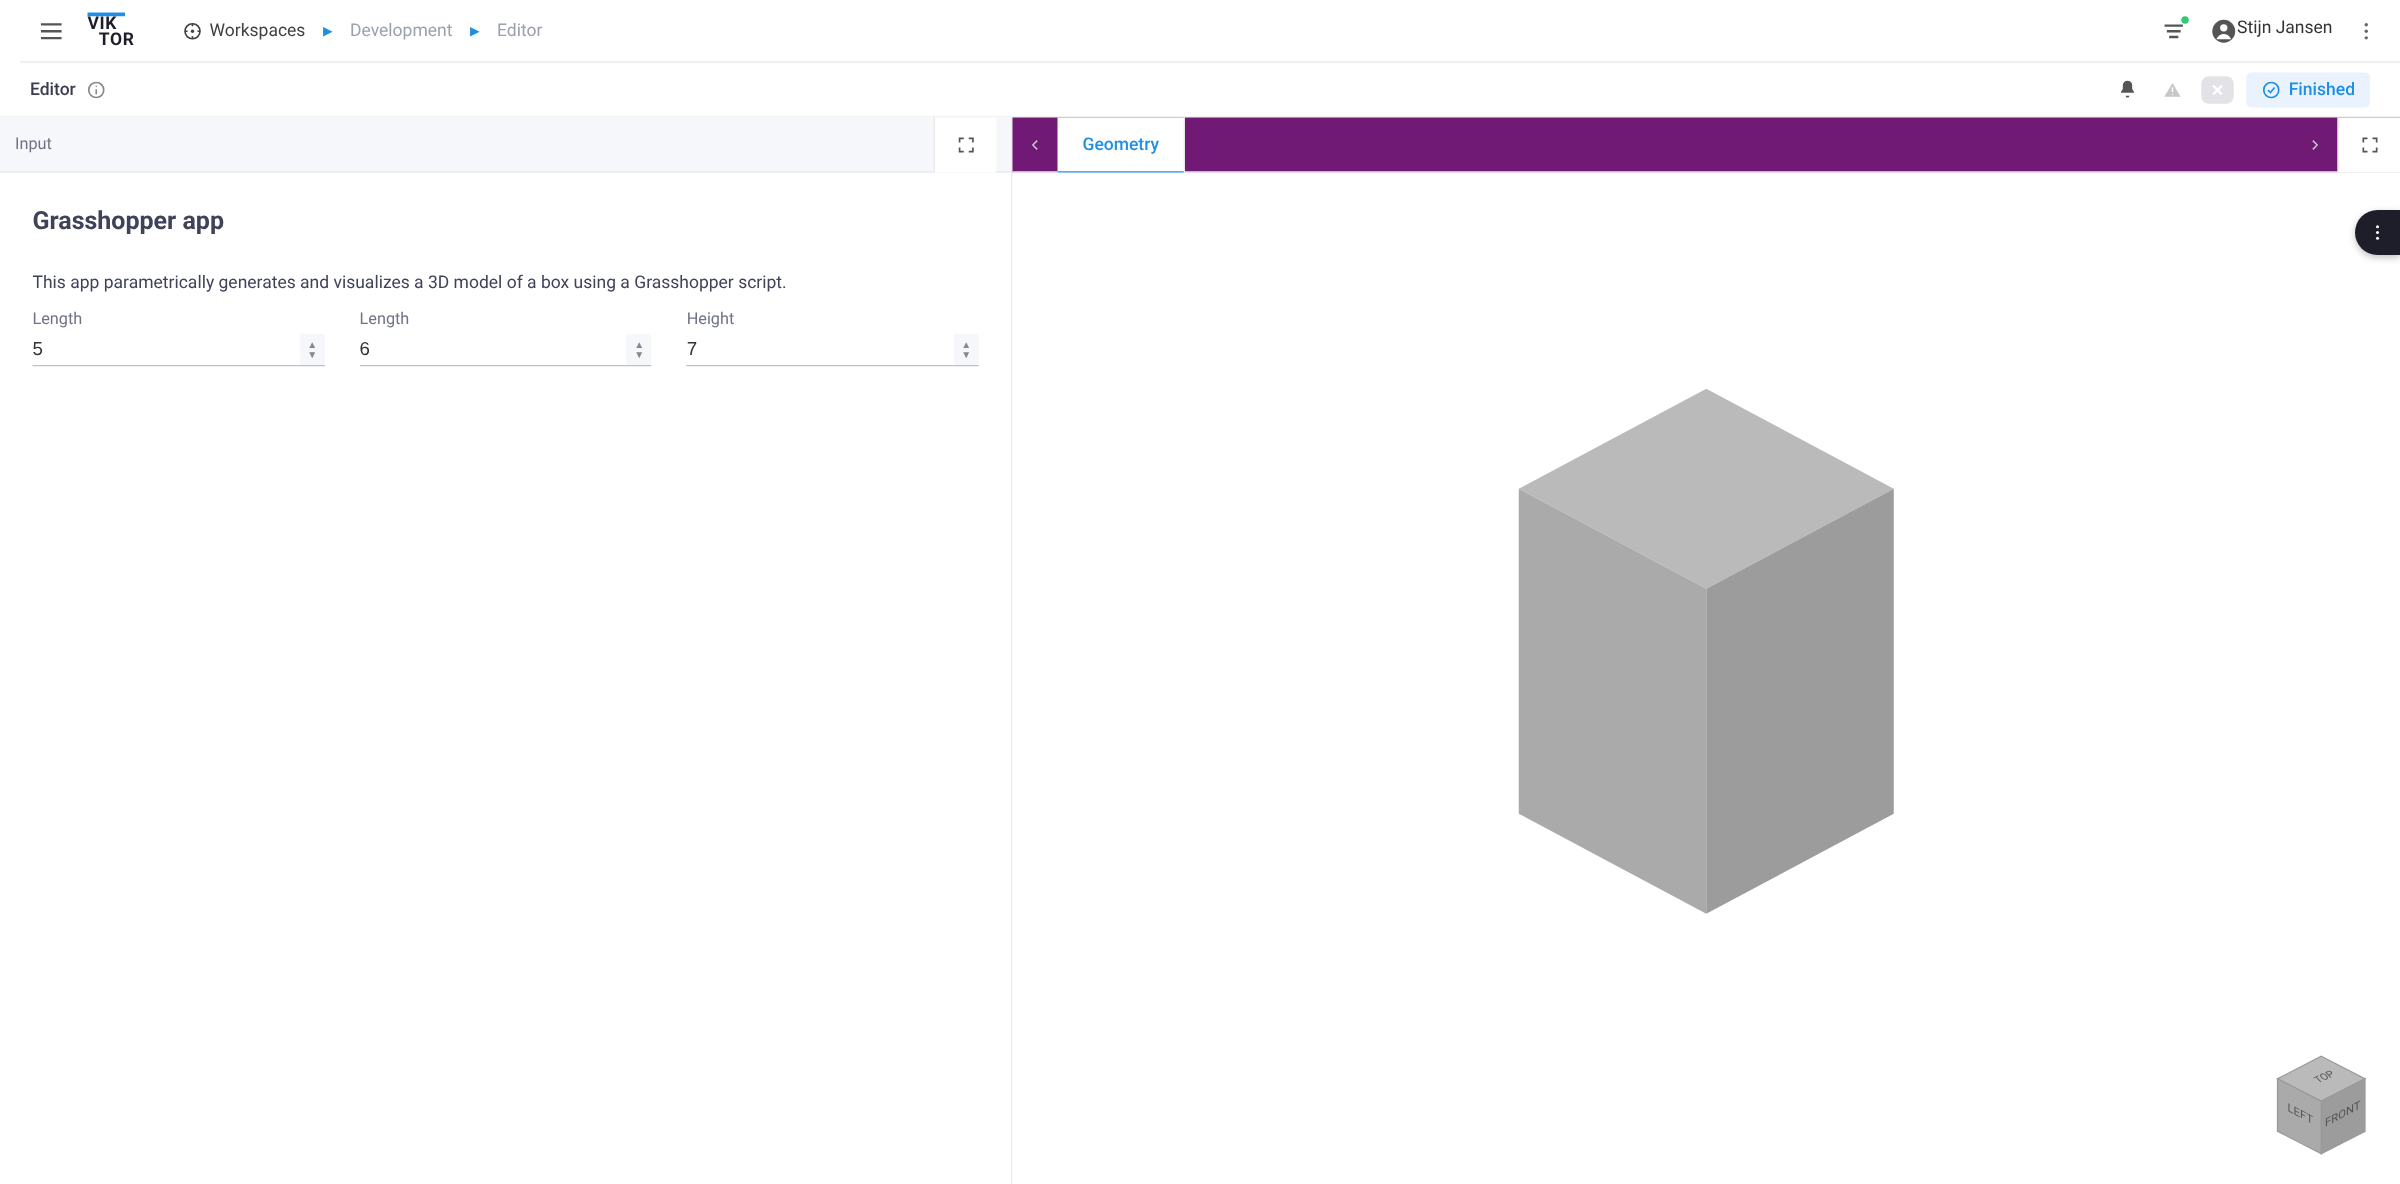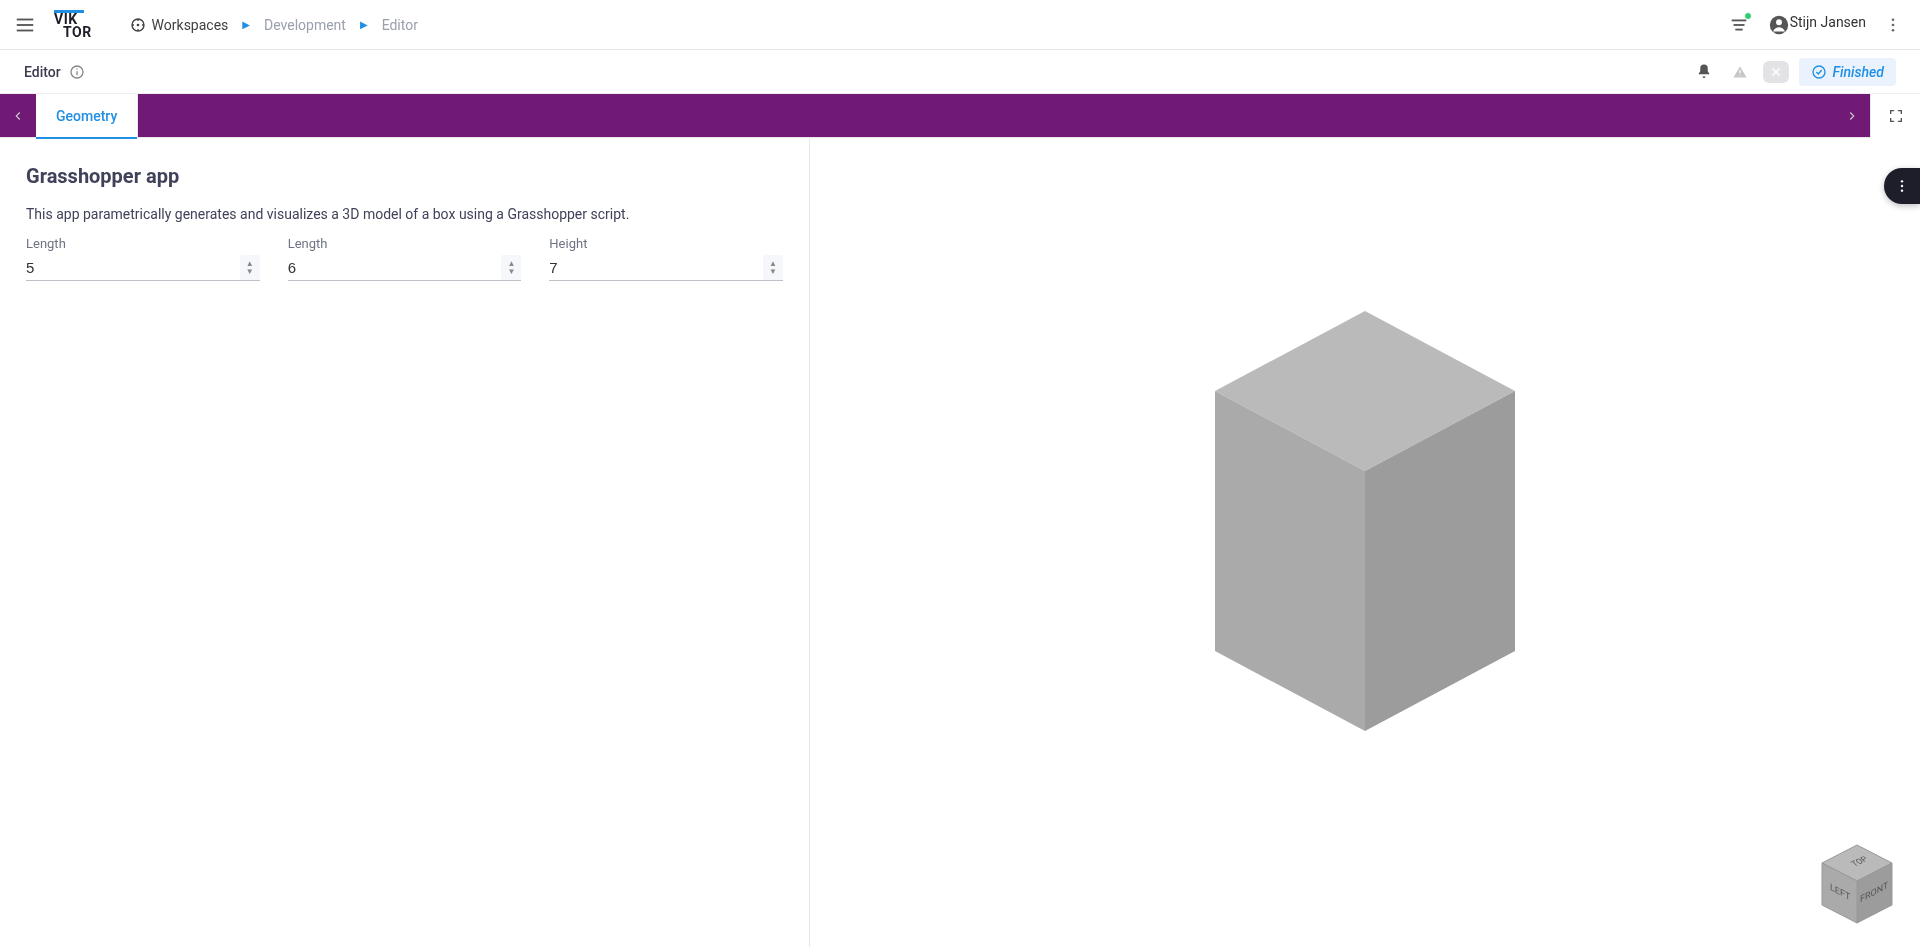--- a/index.html
+++ b/index.html
@@ -13,20 +13,21 @@
       overflow: hidden;
     }
     
     .topbar {
       display: flex;
       align-items: center;
       height: 50px;
       padding: 0 14px;
       border-bottom: 1px solid #e8e8e8;
       gap: 10px;
+      margin-left: 16px;
     }
     .hamburger-icon { cursor: pointer; color: #555; }
     .logo {
       font-weight: 700;
       font-size: 14px;
       letter-spacing: 0.5px;
       line-height: 0.92;
       color: #1e1e2b;
       margin-left: 8px;
       margin-right: 28px;
@@ -63,21 +64,20 @@
     .finished-chip {
       background:#eaf3fd;
       color:#1e8fe5;
       border-radius:4px;
       padding:6px 12px;
       display:flex;
       align-items:center;
       gap:6px;
       font-weight:500;
       font-size:14px;
-      font-style:italic;
     }
     
     .panels-header {
       display:flex;
       height: 44px;
     }
     .panel-head {
       display:flex;
       align-items:center;
       border-bottom:1px solid #e8e8e8;
@@ -99,21 +99,21 @@
       background:#fff; border-right:1px solid #e8e8e8;
       color:#1e8fe5; font-weight:500; position:relative;
     }
     .tab::after {
       content:""; position:absolute; left:0; right:0; bottom:-1px; height:2px; background:#1e8fe5;
     }
     
     .content { display:flex; height: calc(947px - 50px - 44px - 44px); }
     .left-panel { width: 810px; border-right:1px solid #e8e8e8; padding: 26px; overflow:auto;}
     .right-panel { flex:1; position:relative; background:#fff;}
-    .form-title { font-size:20px; font-weight:700; color:#40425a; margin-bottom:18px;}
+    .form-title { font-size:20px; font-weight:700; color:#40425a; margin-bottom:30px;}
     .form-desc { color:#40425a; margin-bottom:14px; font-size:14px;}
     .form-desc2 { color:#40425a; margin-bottom:28px; font-size:14px;}
     .fields { display:flex; gap:28px; }
     .field { flex:1; max-width:240px;}
     .field-label { color:#6f7385; font-size:13px; margin-bottom:4px; display:block;}
     .field-input-wrap { position:relative; border-bottom:1px solid #c0c0c8; display:flex; align-items:center;}
     .field-input {
       border:none; outline:none; width:100%; font-size:15px; padding:4px 22px 4px 0;
       color:#333; background:transparent;
     }
@@ -230,20 +230,29 @@
       <svg width="16" height="16" viewBox="0 0 24 24" fill="none" stroke="currentColor" stroke-width="2">
           <circle cx="12" cy="12" r="9"></circle>
           <path d="M8 12l3 3 5-6"></path>
         </svg>
       <span>Finished</span>
     </div>
   </div>
 </div>
 
 <div class="panels-header">
+  <div class="panel-head left">
+    <span class="panel-title">Input</span>
+    <div class="head-spacer"></div>
+    <div class="expand-btn">
+      <svg width="16" height="16" viewBox="0 0 24 24" fill="none" stroke="currentColor" stroke-width="2">
+          <path d="M4 9V4h5M20 15v5h-5M4 15v5h5M20 9V4h-5"></path>
+        </svg>
+    </div>
+  </div>
   <div class="panel-head right">
     <div class="nav-arrow">
       <svg width="14" height="14" viewBox="0 0 24 24" fill="none" stroke="currentColor" stroke-width="2">
           <polyline points="15 18 9 12 15 6"></polyline>
         </svg>
     </div>
     <div class="tab">
       <span>Geometry</span>
     </div>
     <div class="head-spacer"></div>

